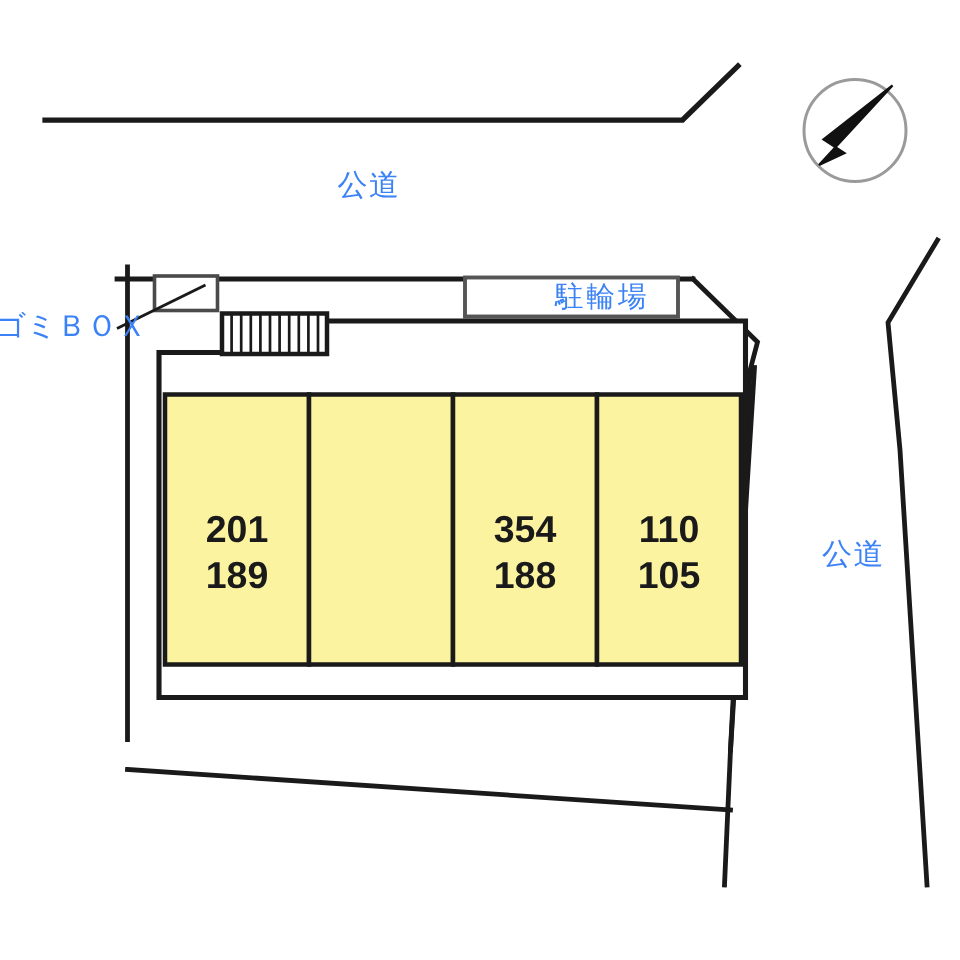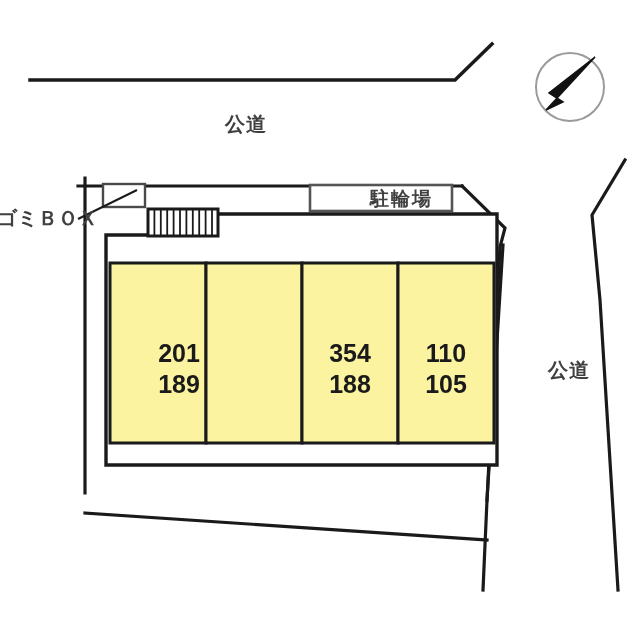--- a/index.html
+++ b/index.html
@@ -20,22 +20,22 @@
   }
   #plan-svg {
     position: absolute;
     top: 0;
     left: 0;
     width: 640px;
     height: 640px;
   }
   .label {
     position: absolute;
-    font-weight: bold;
-    color: #404040;
+    font-weight: normal;
+    color: #3b82f6;
     white-space: nowrap;
     line-height: 1;
     user-select: none;
   }
   .road-label {
     font-size: 20px;
     letter-spacing: 1px;
   }
   #label-road-top {
     left: 225px;
@@ -143,21 +143,21 @@
   </svg>
 
   <div class="label road-label" id="label-road-top">公道</div>
 
   <div class="label road-label" id="label-road-right">公道</div>
 
   <div class="label" id="label-gomi-box">ゴミＢＯＸ</div>
 
   <div class="label" id="label-bicycle-parking">駐輪場</div>
 
-  <div class="unit-label" style="left:110px; top:338px; width:96px;margin-left:21px;">
+  <div class="unit-label" style="left:110px; top:338px; width:96px;">
     <span>201</span>
     <span>189</span>
   </div>
 
 
   <div class="unit-label" style="left:302px; top:338px; width:96px;">
     <span>354</span>
     <span>188</span>
   </div>
 

